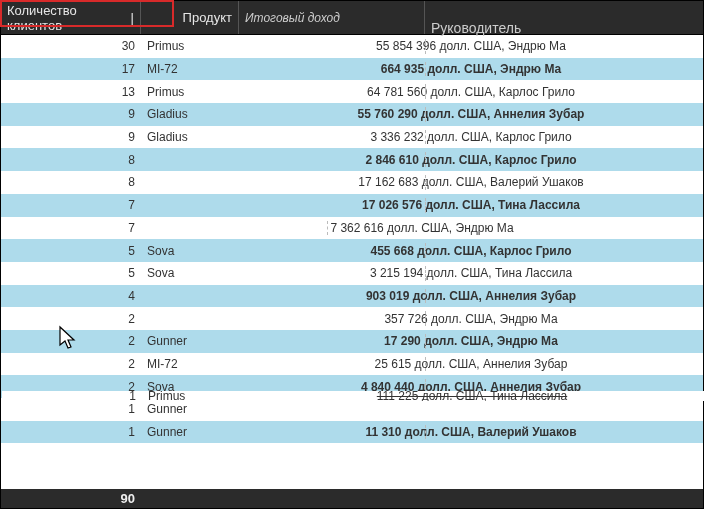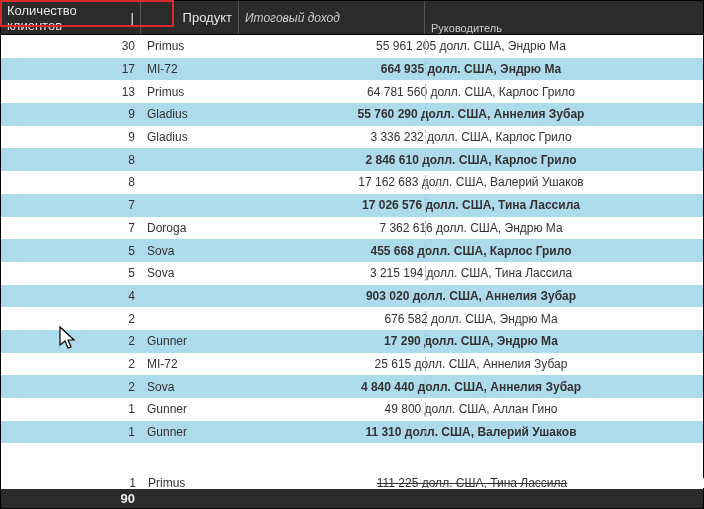--- a/index.html
+++ b/index.html
@@ -7,21 +7,21 @@
     font-family: "Segoe UI", Arial, sans-serif;
     background: #000;
     width: 704px;
     height: 509px;
     overflow: hidden;
     position: relative;
   }
   .frame {
     position: absolute;
     left: 1px; top: 1px;
-    width: 702px; height: 507px;
+    width: 702px; height: 420px;
     background: #bef264;
   }
   .header {
     display: flex;
     height: 34px;
     background: #2b2b2b;
     color: #e6e6e6;
     font-size: 12px;
     align-items: center;
     border-bottom: 1px solid #000;
@@ -29,21 +29,21 @@
   .header .hcell {
     height: 100%;
     display: flex;
     align-items: center;
     padding: 0 6px;
     border-right: 1px solid #555;
   }
   .hcell.c0 { width: 140px; justify-content: flex-start; font-size: 13px; }
   .hcell.c1 { width: 98px; justify-content: flex-end; font-size: 13px; }
   .hcell.c2 { width: 186px; justify-content: flex-start; font-size: 12px; color:#ccc;font-style:italic; }
-  .hcell.c3 { flex: 1; border-right: none; font-size: 11px; color:#ccc;margin-top:21px; }
+  .hcell.c3 { flex: 1; border-right: none; font-size: 14px; color:#ccc;margin-top:21px; }
   .redbox {
     position: absolute;
     left: 0px; top: 0px;
     width: 174px; height: 27px;
     border: 2px solid #d82a2a;
     pointer-events: none;
   }
   .body {
     height: 454px;
     overflow: hidden;
@@ -125,21 +125,21 @@
     </div>
     <div class="hcell c3">
       <span>Руководитель</span>
     </div>
   </div>
 
   <div class="body" id="tbody">
       <div class="row even">
         <div class="cell c0">30</div>
         <div class="cell c1">Primus</div>
-        <div class="cell combined">55 961 205 долл. США, Эндрю Ма</div>
+        <div class="cell combined">55 854 396 долл. США, Эндрю Ма</div>
       </div>
       <div class="row odd">
         <div class="cell c0">17</div>
         <div class="cell c1">MI-72</div>
         <div class="cell combined">664 935 долл. США, Эндрю Ма</div>
       </div>
       <div class="row even">
         <div class="cell c0">13</div>
         <div class="cell c1">Primus</div>
         <div class="cell combined">64 781 560 долл. США, Карлос Грило</div>
@@ -164,62 +164,60 @@
         <div class="cell c1"></div>
         <div class="cell combined">17 162 683 долл. США, Валерий Ушаков</div>
       </div>
       <div class="row odd">
         <div class="cell c0">7</div>
         <div class="cell c1"></div>
         <div class="cell combined">17 026 576 долл. США, Тина Лассила</div>
       </div>
       <div class="row even">
         <div class="cell c0">7</div>
-        <div class="cell c1">Doroga</div>
         <div class="cell combined">7 362 616 долл. США, Эндрю Ма</div>
       </div>
       <div class="row odd">
         <div class="cell c0">5</div>
         <div class="cell c1">Sova</div>
         <div class="cell combined">455 668 долл. США, Карлос Грило</div>
       </div>
       <div class="row even">
         <div class="cell c0">5</div>
         <div class="cell c1">Sova</div>
         <div class="cell combined">3 215 194 долл. США, Тина Лассила</div>
       </div>
       <div class="row odd">
         <div class="cell c0">4</div>
         <div class="cell c1"></div>
-        <div class="cell combined">903 020 долл. США, Аннелия Зубар</div>
-      </div>
-      <div class="row even">
-        <div class="cell c0">2</div>
-        <div class="cell c1"></div>
-        <div class="cell combined">676 582 долл. США, Эндрю Ма</div>
+        <div class="cell combined">903 019 долл. США, Аннелия Зубар</div>
+      </div>
+      <div class="row even">
+        <div class="cell c0">2</div>
+        <div class="cell c1"></div>
+        <div class="cell combined">357 726 долл. США, Эндрю Ма</div>
       </div>
       <div class="row odd">
         <div class="cell c0">2</div>
         <div class="cell c1">Gunner</div>
         <div class="cell combined">17 290 долл. США, Эндрю Ма</div>
       </div>
       <div class="row even">
         <div class="cell c0">2</div>
         <div class="cell c1">MI-72</div>
         <div class="cell combined">25 615 долл. США, Аннелия Зубар</div>
       </div>
       <div class="row odd">
         <div class="cell c0">2</div>
         <div class="cell c1">Sova</div>
         <div class="cell combined">4 840 440 долл. США, Аннелия Зубар</div>
       </div>
       <div class="row even">
         <div class="cell c0">1</div>
         <div class="cell c1">Gunner</div>
-        <div class="cell combined">49 800 долл. США, Аллан Гино</div>
       </div>
       <div class="row odd">
         <div class="cell c0">1</div>
         <div class="cell c1">Gunner</div>
         <div class="cell combined">11 310 долл. США, Валерий Ушаков</div>
       </div>
     </div>
 
   <div class="lastrow">
     <div class="cell c0">

